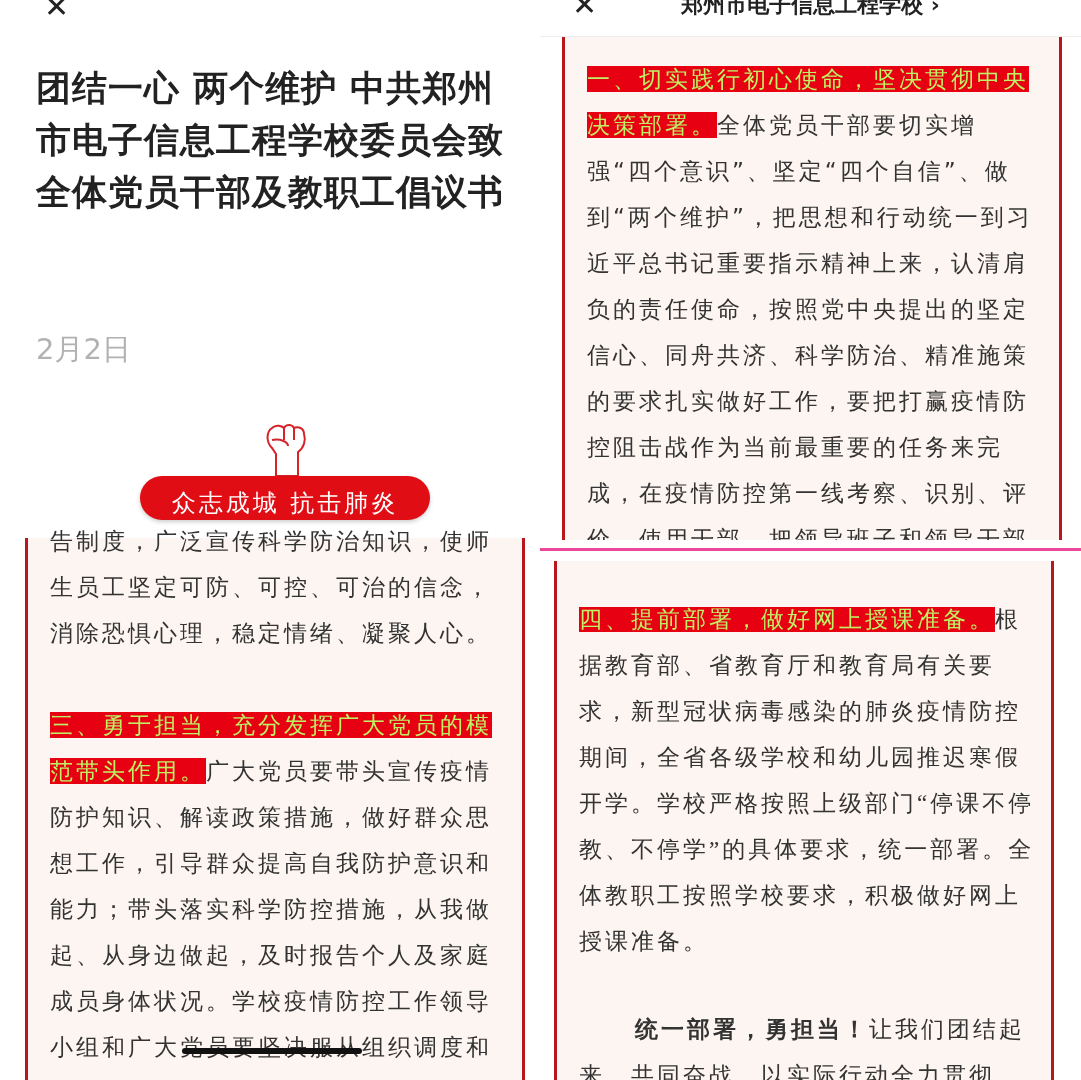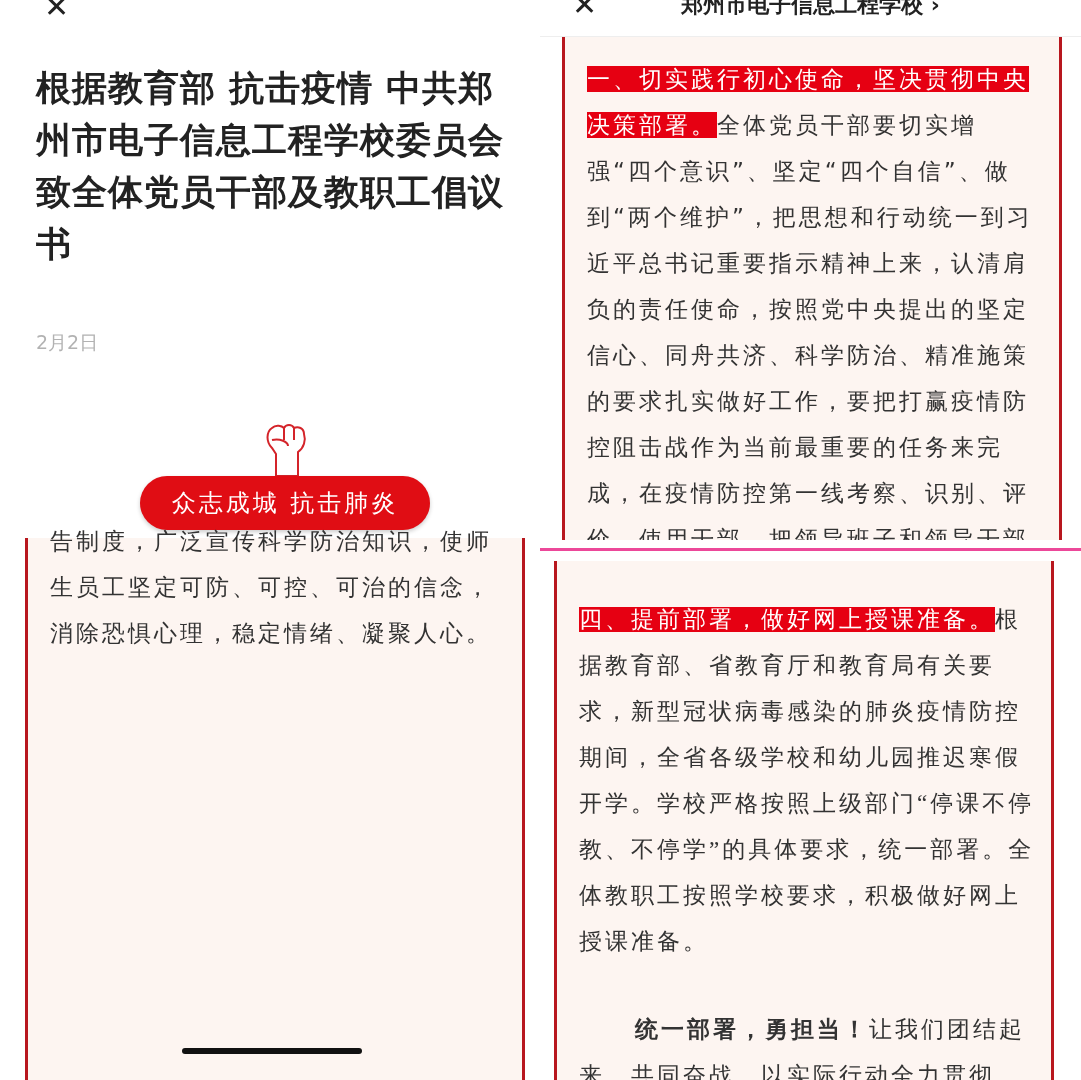--- a/index.html
+++ b/index.html
@@ -16,35 +16,35 @@
   .close-x { left: 44px; top: -8px; font-size: 30px; }
   .more { right: 14px; top: -14px; font-size: 26px; letter-spacing: 1px; }
   .title {
     position: absolute; left: 36px; top: 62px; width: 480px;
     font-size: 35px; font-weight: bold; line-height: 52px; color: #222;
     letter-spacing: 1px;
   }
   .meta-row { position: absolute; left: 36px; top: 282px; font-size: 23px; }
   .meta-source { color: #b2b2b2; margin-right: 14px; }
   .meta-account { color: #576b95; }
-  .meta-date { position: absolute; left: 36px; top: 330px; font-size: 19px; color: #b2b2b2; }
+  .meta-date { position: absolute; left: 36px; top: 330px; font-size: 29px; color: #b2b2b2; }
 
   
   #p2 { left: 0; top: 400px; width: 540px; height: 680px; }
   .card {
     position: absolute; background: #fdf5f1;
     border-left: 3px solid #b8171e; border-right: 3px solid #b8171e;
   }
   #p2 .card { left: 25px; top: 138px; width: 494px; height: 634px; }
   .body-text { position: absolute; font-size: 23px; line-height: 46px; color: #333; letter-spacing: 3px; }
   #p2 .body-text { left: 22px; width: 456px; }
-  .hl { background: #e60012; color: #ffffff; }
+  .hl { background: #e60012; color: #bef264; }
   .fist { position: absolute; left: 258px; top: 18px; width: 56px; height: 60px; }
   .banner {
-    position: absolute; left: 140px; top: 76px; width: 290px; height: 54px;
+    position: absolute; left: 140px; top: 76px; width: 290px; height: 44px;
     background: #e00d14; border-radius: 27px; color: #fff;
     font-size: 24px; text-align: center; line-height: 54px; letter-spacing: 3px;
     box-shadow: 0 2px 4px rgba(0,0,0,0.2);
   }
   .scribble { position: absolute; height: 6px; background: #111; border-radius: 3px; }
 
   
   #p3 { left: 540px; top: 0; width: 541px; height: 540px; }
   .header-bar {
     position: absolute; left: 0; top: 0; width: 541px; height: 36px;
@@ -65,32 +65,35 @@
   #p4 .body-text { left: 22px; top: 36px; width: 456px; }
   .closing { font-weight: bold; }
   .indent { display: inline-block; width: 56px; }
 </style>
 </head>
 <body>
 
 <div class="panel" id="p1">
   <span class="topbar-icon close-x">✕</span>
   <span class="topbar-icon more">···</span>
-  <div class="title">根据教育部 抗击疫情 中共郑州市电子信息工程学校委员会致全体党员干部及教职工倡议书</div>
+  <div class="title">团结一心 两个维护 中共郑州市电子信息工程学校委员会致全体党员干部及教职工倡议书</div>
   <div class="meta-date">2月2日</div>
 </div>
 
 <div class="panel" id="p2">
   <svg class="fist" viewBox="0 0 56 60">
     <path d="M14 30 C8 24 8 14 14 10 C18 6 24 8 26 10 C28 6 34 6 36 10 C40 8 46 10 46 16 C48 22 46 30 40 34 L40 58 L18 58 L18 36 Z" fill="#fff" stroke="#d4242a" stroke-width="2"></path>
     <path d="M26 10 L26 22 M36 10 L36 22 M14 22 C22 20 30 24 30 28" fill="none" stroke="#d4242a" stroke-width="2"></path>
   </svg>
   <div class="banner">众志成城 抗击肺炎</div>
   <div class="card">
     <div class="body-text" style="top:-20px;">告制度，广泛宣传科学防治知识，使师生员工坚定可防、可控、可治的信念，消除恐惧心理，稳定情绪、凝聚人心。</div>
+    <div class="body-text" style="top:164px;">
+      <span class="hl">三、勇于担当，充分发挥广大党员的模范带头作用。</span><span>广大党员要带头宣传疫情防护知识、解读政策措施，做好群众思想工作，引导群众提高自我防护意识和能力；带头落实科学防控措施，从我做起、从身边做起，及时报告个人及家庭成员身体状况。学校疫情防控工作领导小组和广大党员要坚决服从组织调度和</span>
+    </div>
     <div class="scribble" style="left:154px; top:510px; width:180px;"></div>
   </div>
 </div>
 
 <div class="panel" id="p3">
   <div class="header-bar">
     <span class="topbar-icon close-x">✕</span>
     <div class="header-title">郑州市电子信息工程学校 ›</div>
     <span class="topbar-icon more">···</span>
   </div>

